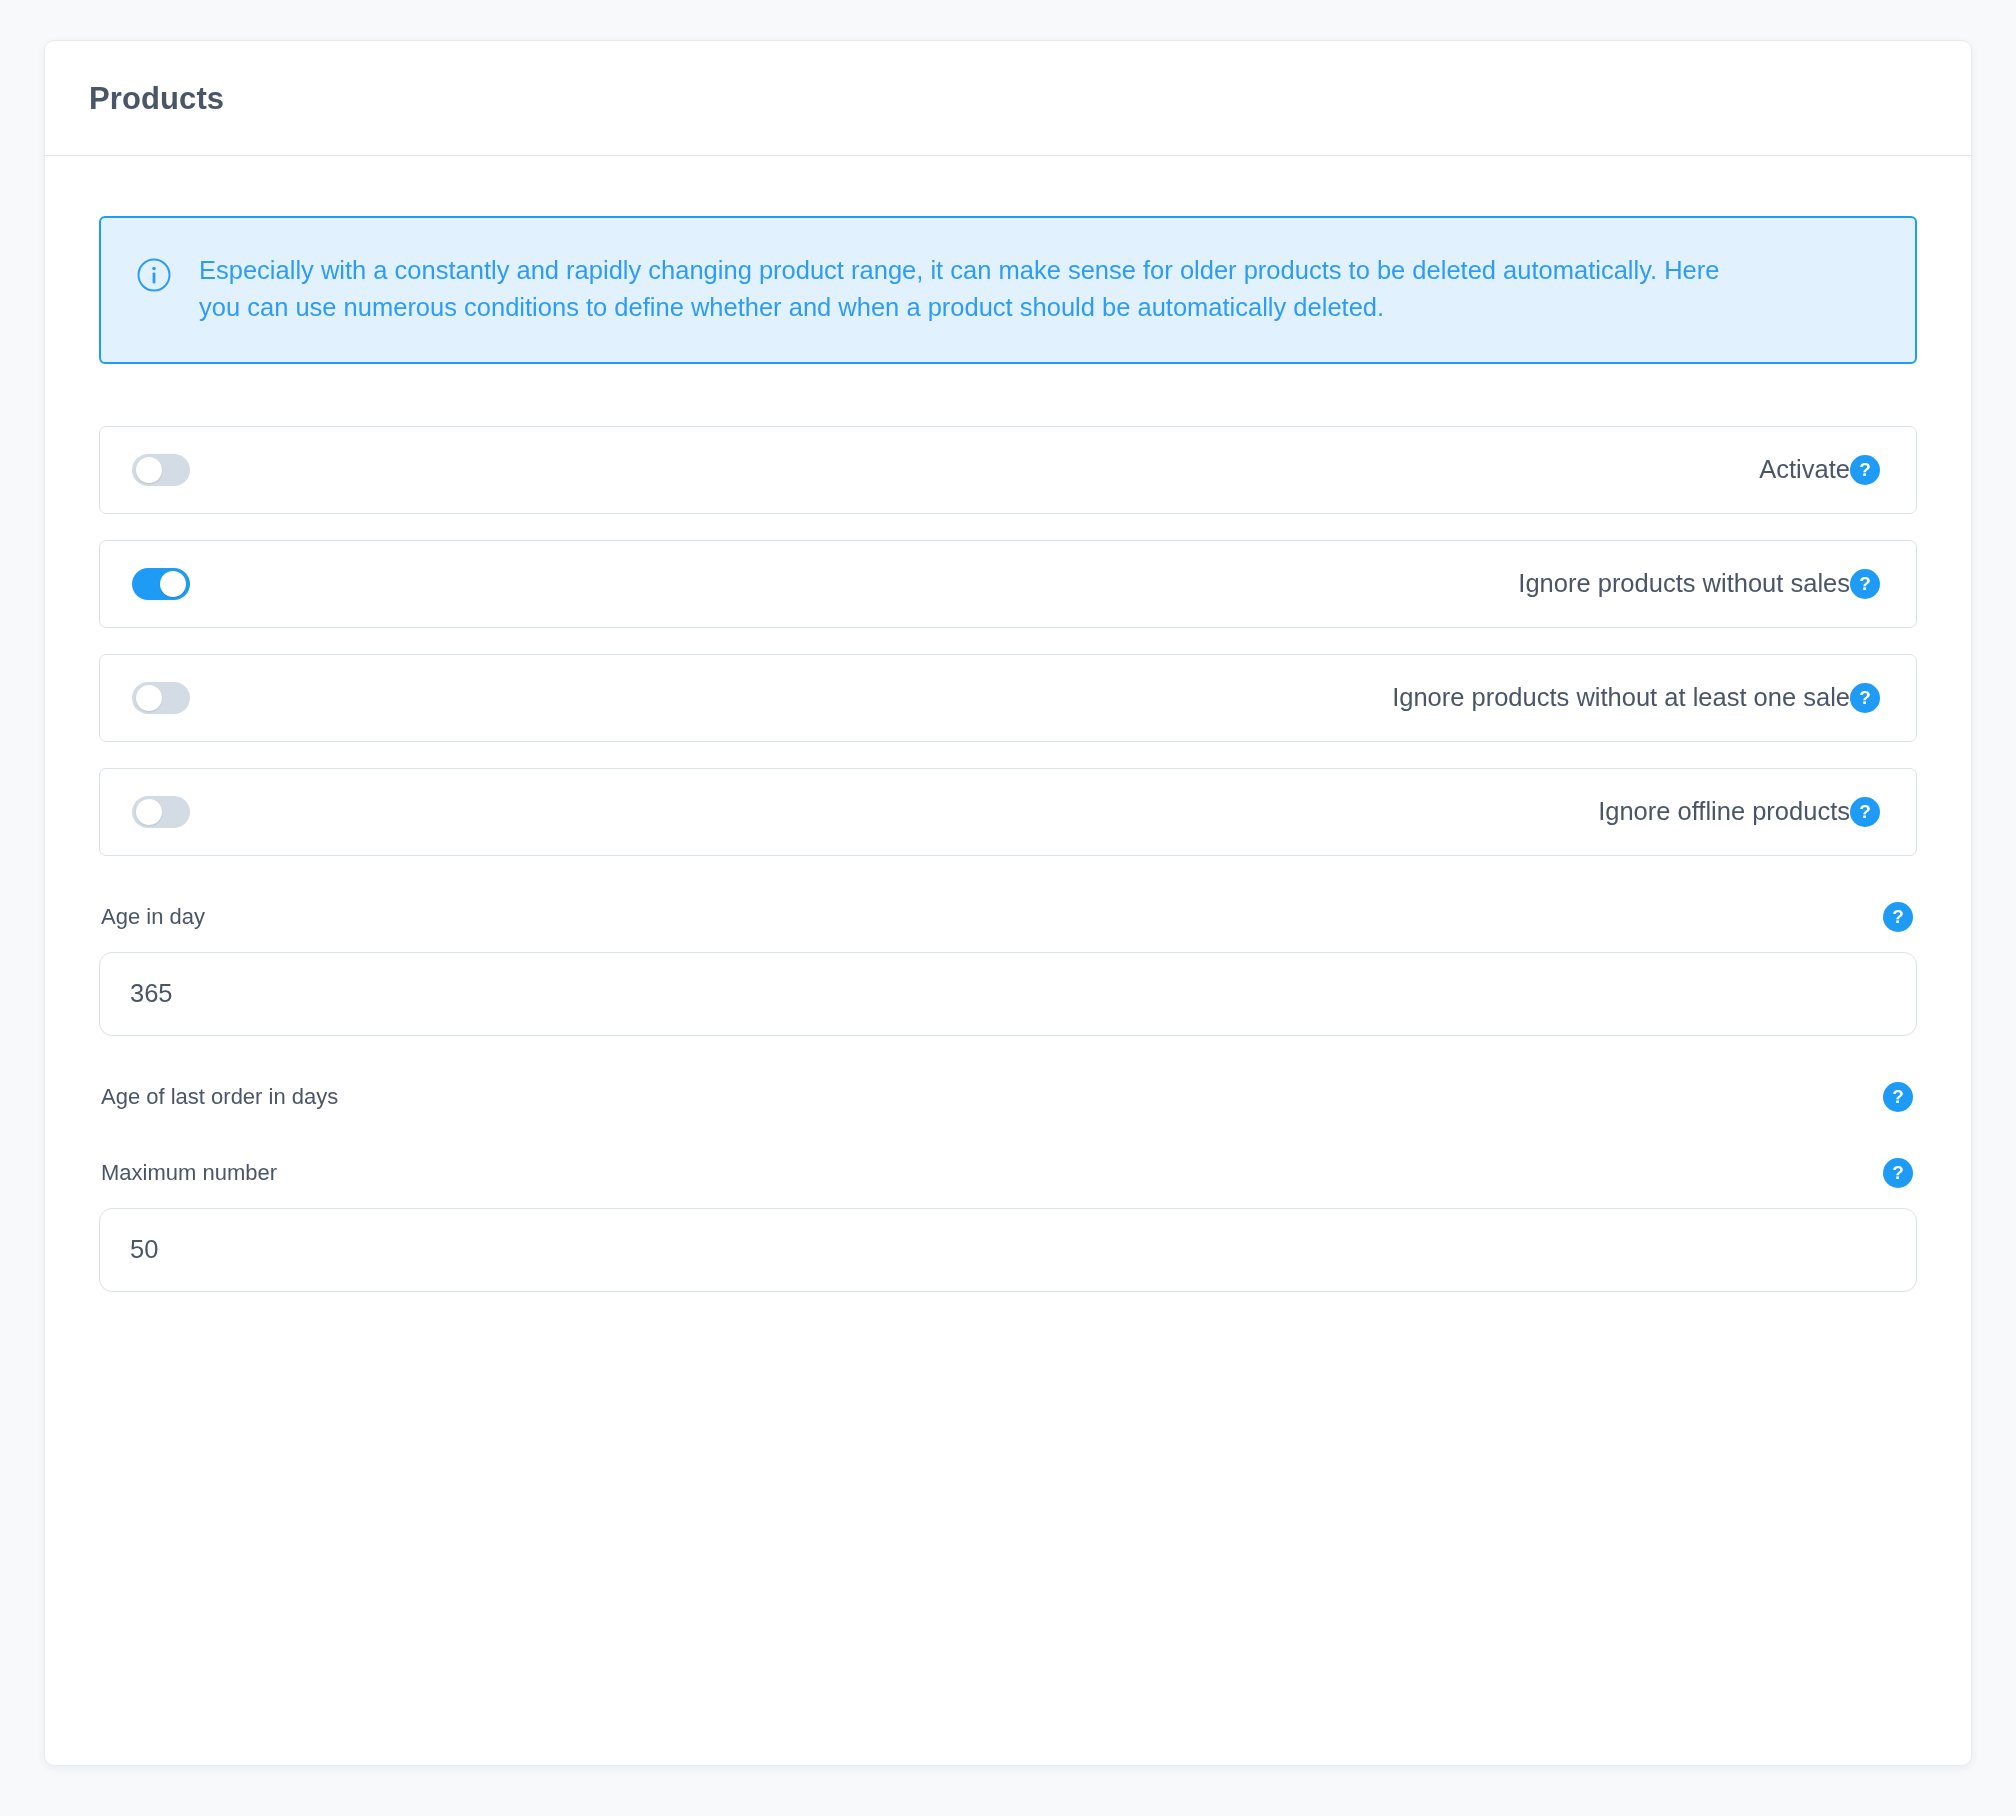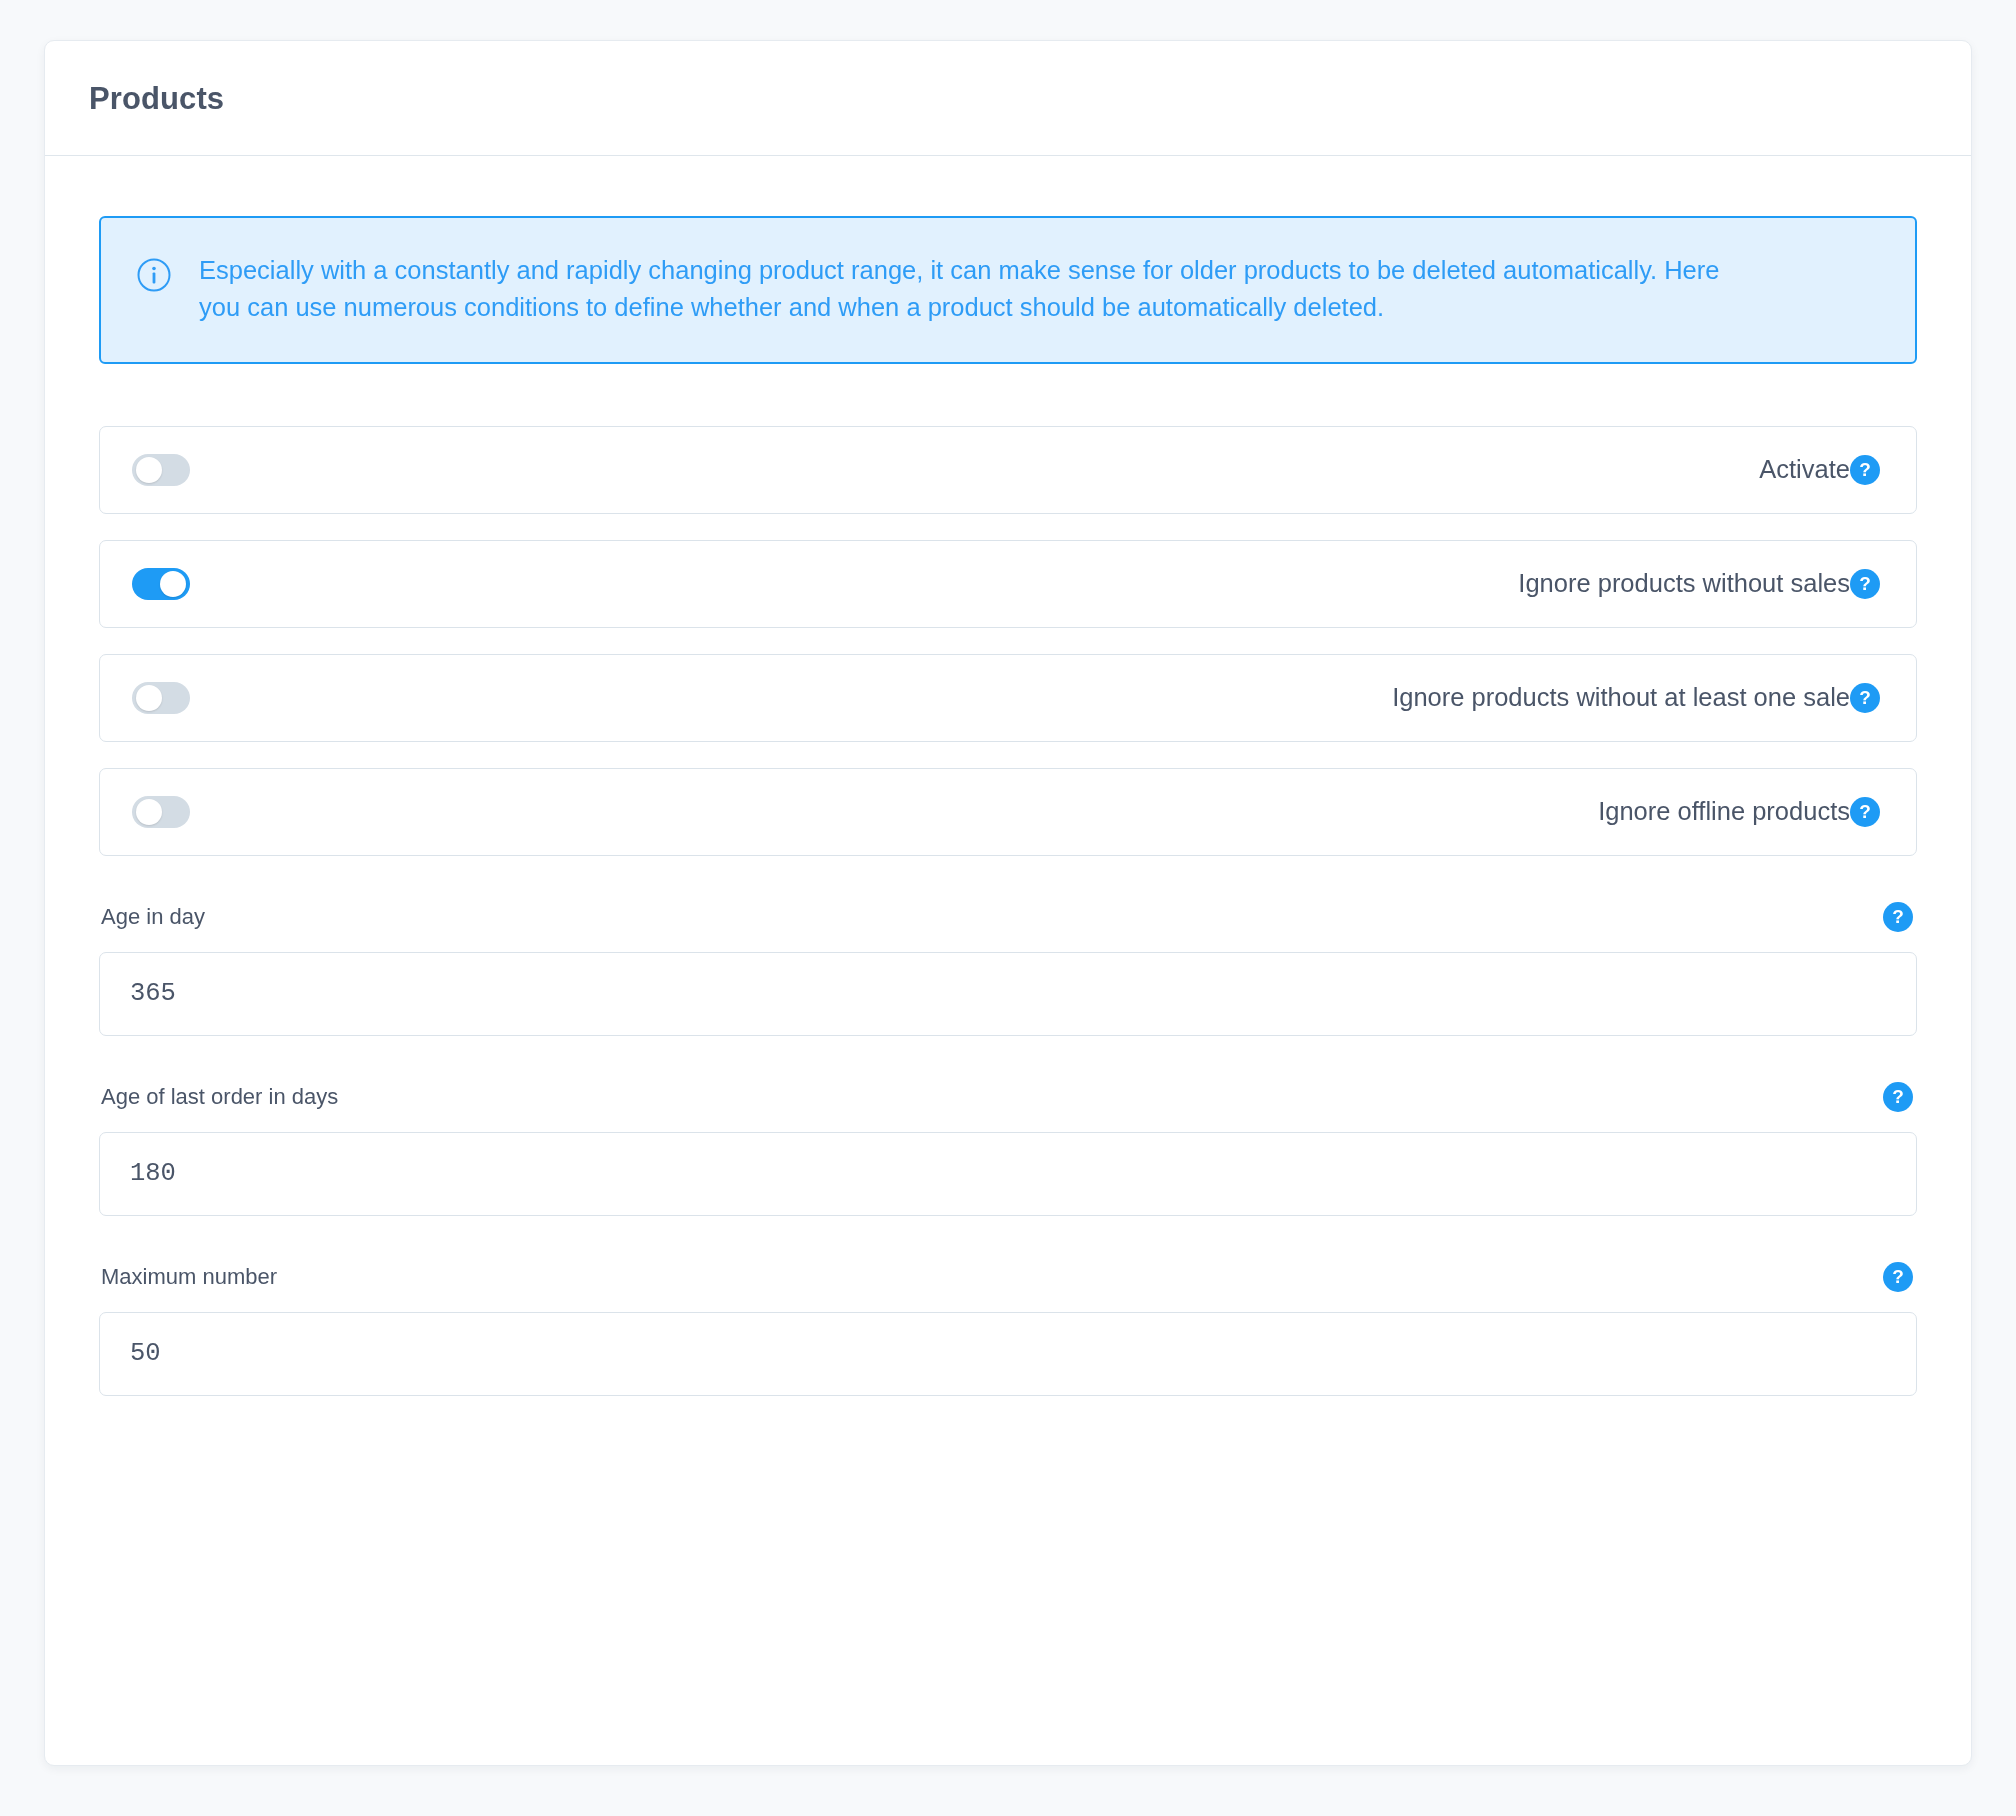--- a/index.html
+++ b/index.html
@@ -150,25 +150,25 @@
 
   .field-label {
     font-size: 22px;
     color: #4a5568;
   }
 
   .field-input {
     width: 100%;
     height: 84px;
     border: 1px solid #dbe3ea;
-    border-radius: 7px;
+    border-radius: 13px;
     padding: 0 30px;
     font-size: 25.5px;
     color: #4a5568;
-    font-family: Liberation Mono, monospace;
+    font-family: Liberation Sans, sans-serif;
     background: #ffffff;
     outline: none;
   }
 
   .field-input::placeholder { color: #a8b4c0; }
 </style>
 </head>
 <body>
 
 <div class="page">
@@ -229,21 +229,20 @@
           <span class="help">?</span>
         </div>
         <input class="field-input" type="text" value="365" style="">
       </div>
 
       <div class="field">
         <div class="field-head">
           <span class="field-label">Age of last order in days</span>
           <span class="help">?</span>
         </div>
-        <input class="field-input" type="text" value="180" style="">
       </div>
 
       <div class="field">
         <div class="field-head">
           <span class="field-label">Maximum number</span>
           <span class="help">?</span>
         </div>
         <input class="field-input" type="text" value="50" style="">
       </div>
 

